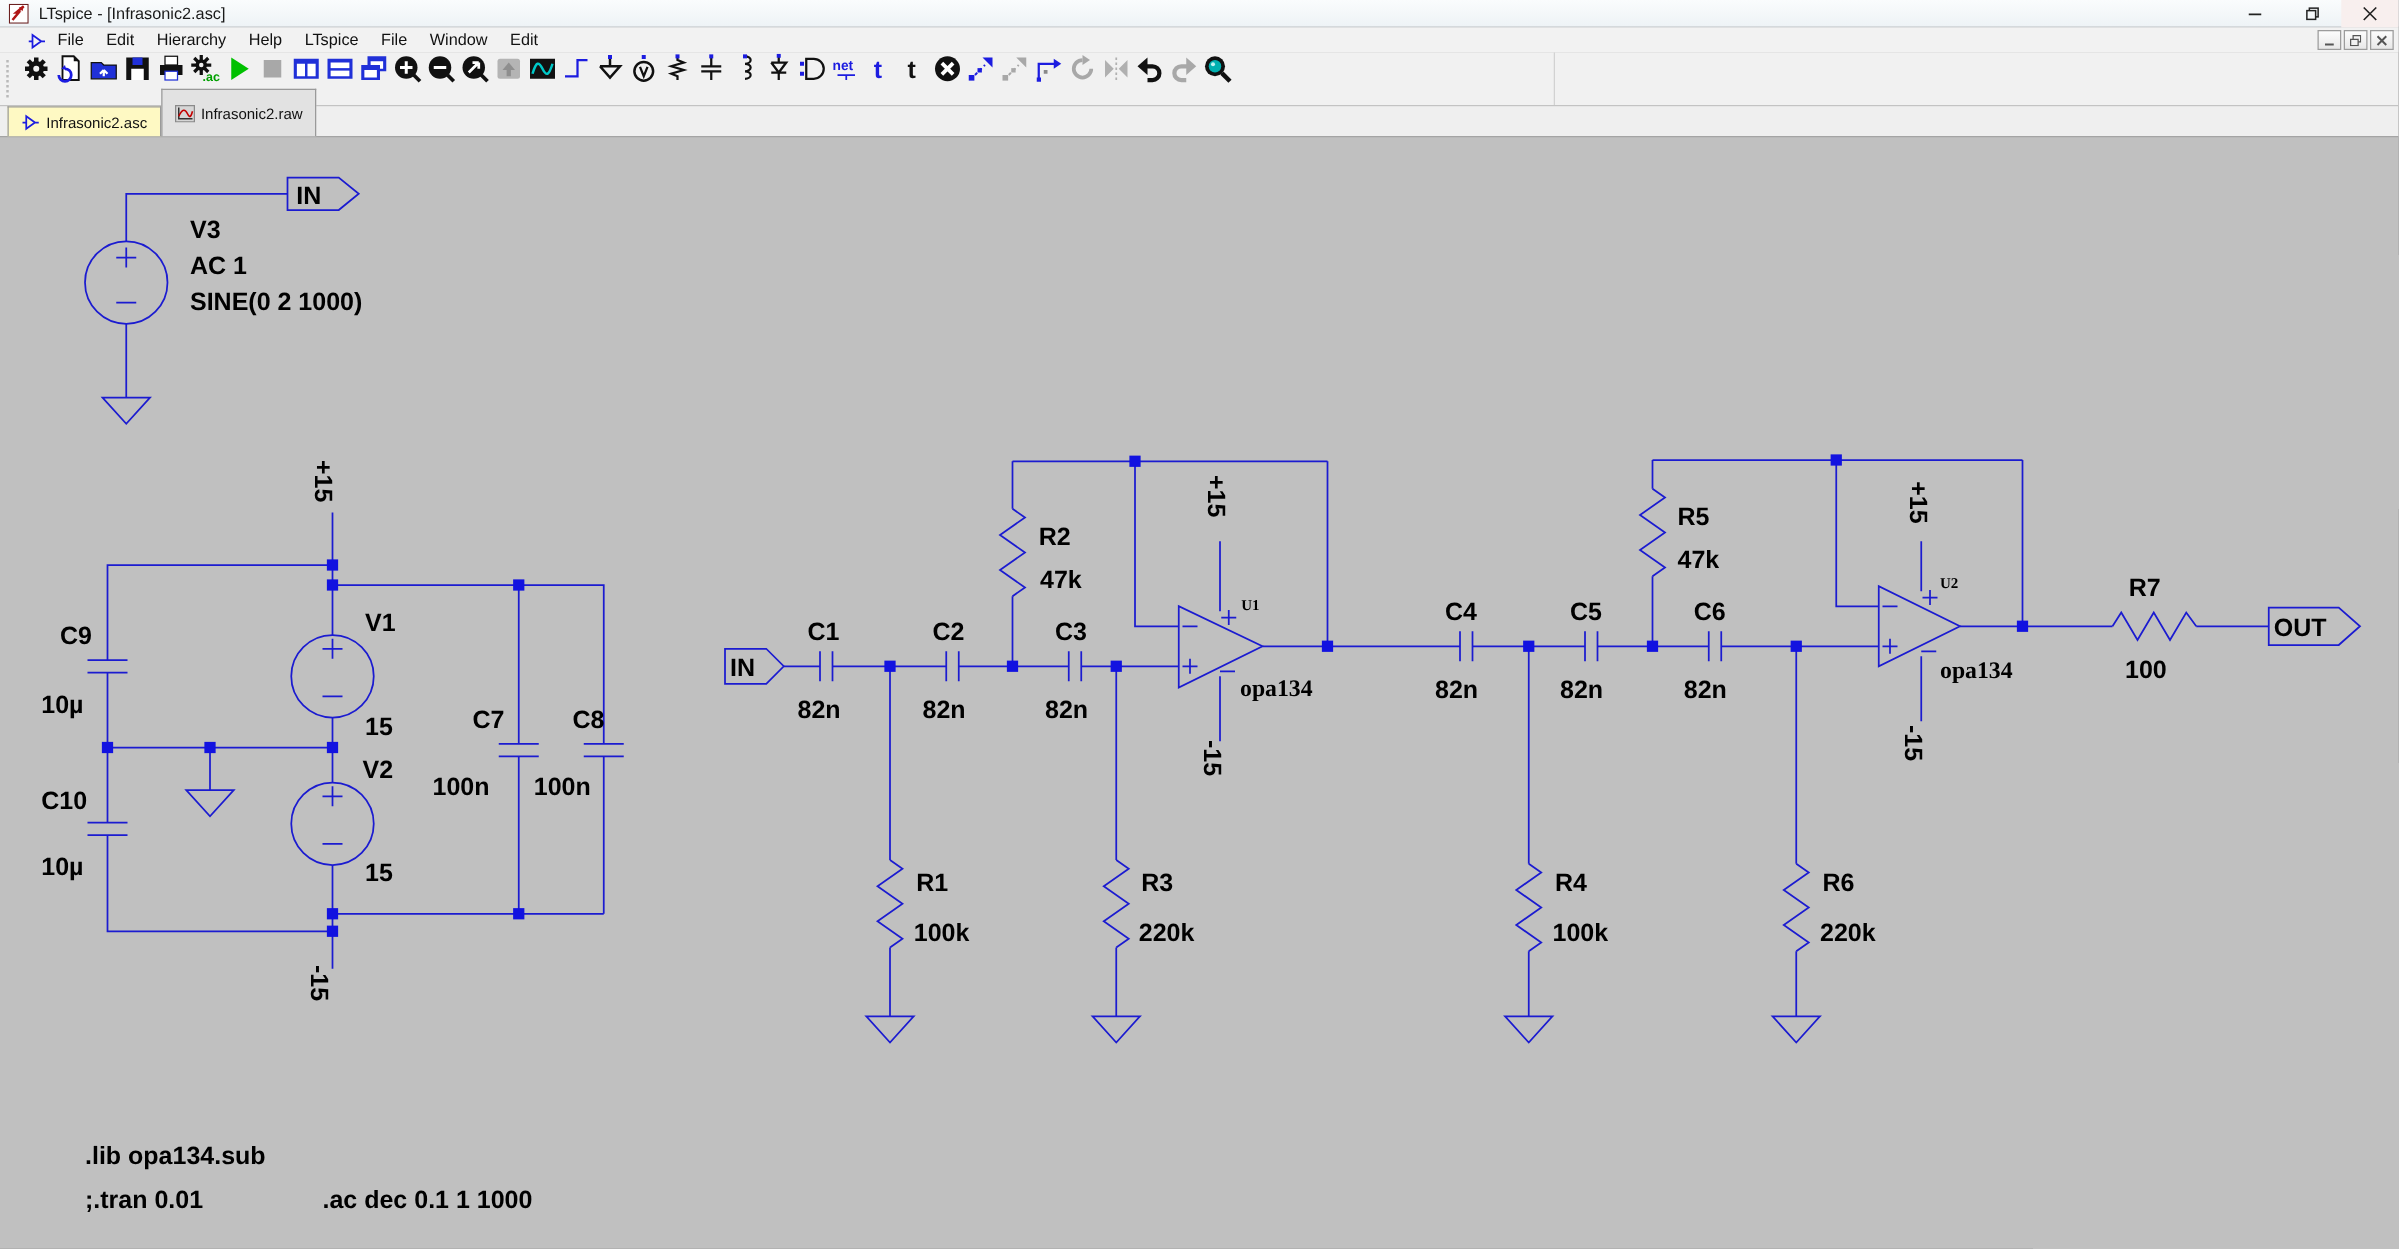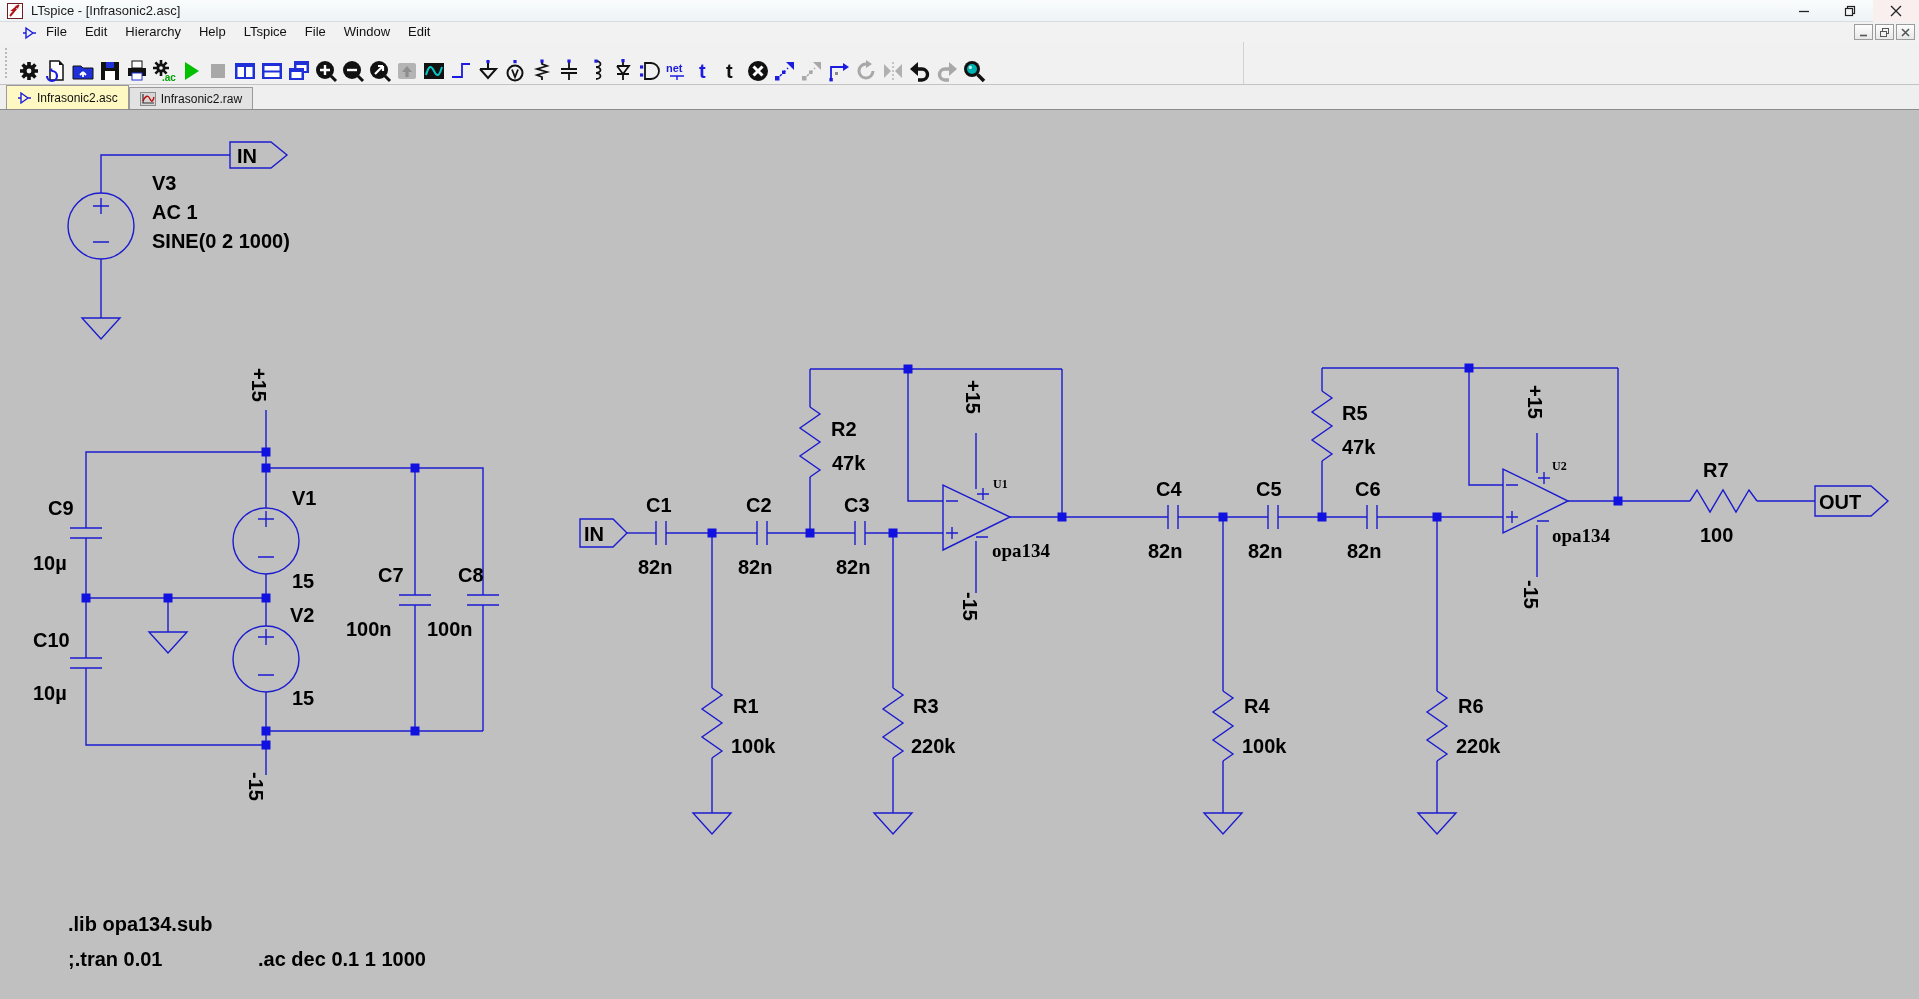--- a/index.html
+++ b/index.html
@@ -17,26 +17,26 @@
   #menubar{position:absolute;left:0;top:22px;width:100%;height:20px;background:#f2f2f2;
     display:flex;align-items:center;font-size:13px;color:#111;padding-left:16px;}
   .menu-item{padding:0 9px;height:20px;line-height:20px;}
   #mdibtns{position:absolute;right:4px;top:24px;display:flex;gap:2px;}
   .mdibtn{width:19px;height:16px;border:1px solid #9c9c9c;background:linear-gradient(#fdfdfd,#e8e8e8);
     box-sizing:border-box;display:flex;align-items:center;justify-content:center;}
   
   #toolbar{position:absolute;left:0;top:42px;width:100%;height:43px;background:#f1f1f1;
     border-bottom:1px solid #c3c3c3;box-sizing:border-box;display:flex;align-items:center;}
   #toolgrip{width:4px;height:30px;margin:0 4px 0 5px;border-left:2px dotted #b9b9b9;}
-  .tb{width:27px;height:40px;display:flex;align-items:flex-end;justify-content:center;flex:0 0 auto;}
+  .tb{width:27px;height:40px;display:flex;align-items:flex-start;justify-content:center;flex:0 0 auto;}
   #toolsep{position:absolute;left:1243px;top:0;width:1px;height:42px;background:#d2d2d2;}
   
   #tabbar{position:absolute;left:0;top:85px;width:100%;height:25px;background:#efefef;
     border-bottom:1px solid #8c8c8c;box-sizing:border-box;display:flex;align-items:flex-end;padding-left:6px;}
-  .tab{display:inline-flex;align-items:center;gap:5px;height:22px;padding:0 10px;font-size:12px;color:#111;
+  .tab{display:inline-flex;align-items:center;gap:5px;height:38px;padding:0 10px;font-size:12px;color:#111;
     border:1px solid #9a9a9a;border-bottom:none;box-sizing:border-box;}
   .tab.active{background:#fef9c3;height:24px;}
   .tab.inactive{background:#e2e2e2;}
   
   #canvas{position:absolute;left:0;top:110px;width:1919px;height:889px;background:#c0c0c0;}
   .w{stroke:#1b1bd0;stroke-width:1.4;fill:none;}
   .j{fill:#1212e0;stroke:none;}
   .lbl{font:bold 20px "Liberation Sans",sans-serif;fill:#000;}
   .lbl2{font:bold 19px "Liberation Serif",serif;fill:#000;}
   .lbl3{font:bold 12px "Liberation Serif",serif;fill:#000;}

